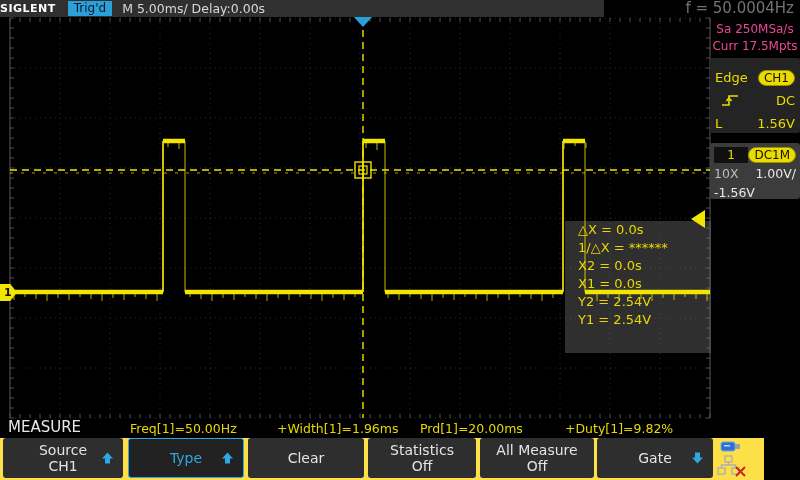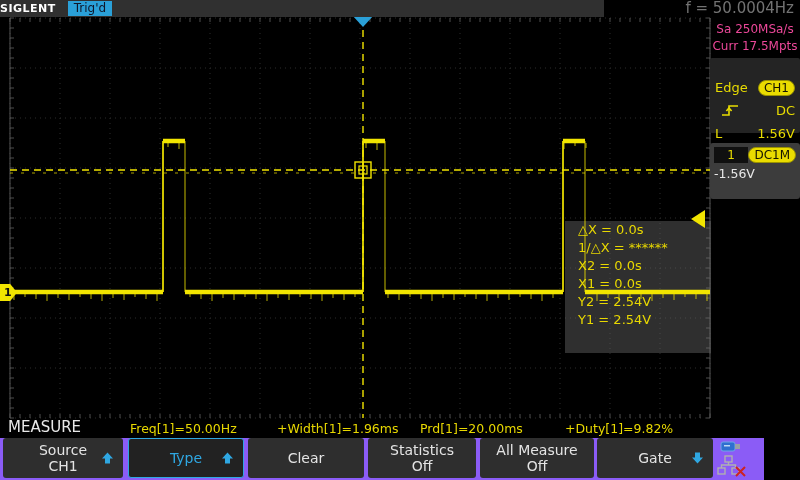--- a/index.html
+++ b/index.html
@@ -25,39 +25,39 @@
   #cursor-box .crow{height:18px;line-height:18px;padding-left:13px;color:#e8d800;font-size:13px;white-space:nowrap;}
 
   
   #ch-marker{left:0;top:284px;width:17px;height:17px;background:#f2e500;color:#111;font-size:11px;font-weight:bold;
              line-height:17px;padding-left:4px;box-sizing:border-box;z-index:3;
              clip-path:polygon(0 0,60% 0,100% 50%,60% 100%,0 100%);}
 
   
   #acq{left:712px;top:21px;width:86px;color:#ec4899;font-size:12px;line-height:17px;text-align:center;z-index:4;}
   #trig-panel{left:710px;top:58px;width:90px;height:75px;background:#242424;border-radius:2px;z-index:4;
-              box-sizing:border-box;padding:18px 5px;color:#e8dc00;}
+              box-sizing:border-box;padding:8px 5px;color:#e8dc00;}
   #trig-panel .trow{display:flex;justify-content:space-between;align-items:center;height:23px;font-size:13px;}
   .pill{background:#eadc00;color:#151500;border:1px solid #9a9200;border-radius:8px;font-size:12px;
         padding:0 5px;line-height:14px;}
   #ch-panel{left:710px;top:143px;width:90px;height:56px;background:#3c3c3c;border-radius:3px;z-index:4;
             box-sizing:border-box;padding:2px 4px;}
   #ch-panel .prow{display:flex;justify-content:space-between;align-items:center;height:19px;}
   #ch-num{width:34px;height:16px;background:#101010;color:#e8dc00;font-size:12px;text-align:center;line-height:16px;}
   .ch-txt{font-size:12.5px;color:#e8e8e8;}
   #probe{color:#bdbdbd;}
   #ch-offset-row{justify-content:flex-end;}
 
   
   #measure-title{left:8px;top:418px;color:#e8e8e8;font-size:15px;z-index:4;}
   .meas{top:421px;color:#e8d800;font-size:12.5px;z-index:4;}
   #meas-0{left:130px;} #meas-1{left:277px;} #meas-2{left:420px;} #meas-3{left:565px;}
 
   
-  #menu{left:0;top:438px;width:764px;height:42px;background:#8b5cf6;z-index:4;text-align:right;}
+  #menu{left:0;top:438px;width:764px;height:42px;background:#fde047;z-index:4;text-align:right;}
   .menu-btn{position:absolute;top:0;height:40px;background:#2e2e2e;border-radius:3px;display:flex;
             flex-direction:column;justify-content:center;align-items:center;color:#e4e4e4;
             font-size:14px;line-height:16px;box-sizing:border-box;cursor:pointer;}
   #btn-source{left:3px;width:120px;}
   #btn-type{left:128px;width:116px;background:#222;border:1px solid #2fa7e2;color:#2fa7e2;}
   #btn-clear{left:248px;width:116px;}
   #btn-statistics{left:368px;width:108px;}
   #btn-allmeasure{left:480px;width:114px;}
   #btn-gate{left:597px;width:116px;}
   .btn-arrow{position:absolute;right:9px;top:50%;transform:translateY(-50%);}
@@ -415,20 +415,21 @@
       <rect x="359" y="166" width="8" height="8" fill="none" stroke="#f2e500" stroke-width="1.2"></rect>
       <polygon points="352,15 374,15 363,27" fill="#2aa0d8"></polygon>
       <polygon points="705,210 705,228 691,219" fill="#f2e500"></polygon>
     </svg>
 
   <div id="ch-marker" class="abs">1</div>
 
   <div id="top-bar" class="abs">
     <span id="brand">SIGLENT</span>
     <span id="trig-badge">Trig'd</span>
+    <span id="timebase">M 5.00ms/ Delay:0.00s</span>
     <span id="freq-box">f = 50.0004Hz</span>
   </div>
 
   <div id="acq" class="abs">
     <div>Sa 250MSa/s</div>
     <div>Curr 17.5Mpts</div>
   </div>
 
   <div id="trig-panel" class="abs">
     <div class="trow">
@@ -447,20 +448,24 @@
     <div class="trow">
       <span>L</span>
       <span>1.56V</span>
     </div>
   </div>
 
   <div id="ch-panel" class="abs">
     <div class="prow">
       <span id="ch-num">1</span>
       <span class="pill">DC1M</span>
+    </div>
+    <div class="prow">
+      <span class="ch-txt" id="probe">10X</span>
+      <span class="ch-txt">1.00V/</span>
     </div>
     <div class="prow" id="ch-offset-row">
       <span class="ch-txt">-1.56V</span>
     </div>
   </div>
 
   <span id="measure-title" class="abs">MEASURE</span>
   <span id="meas-0" class="abs meas">Freq[1]=50.00Hz</span>
   <span id="meas-1" class="abs meas">+Width[1]=1.96ms</span>
   <span id="meas-2" class="abs meas">Prd[1]=20.00ms</span>

